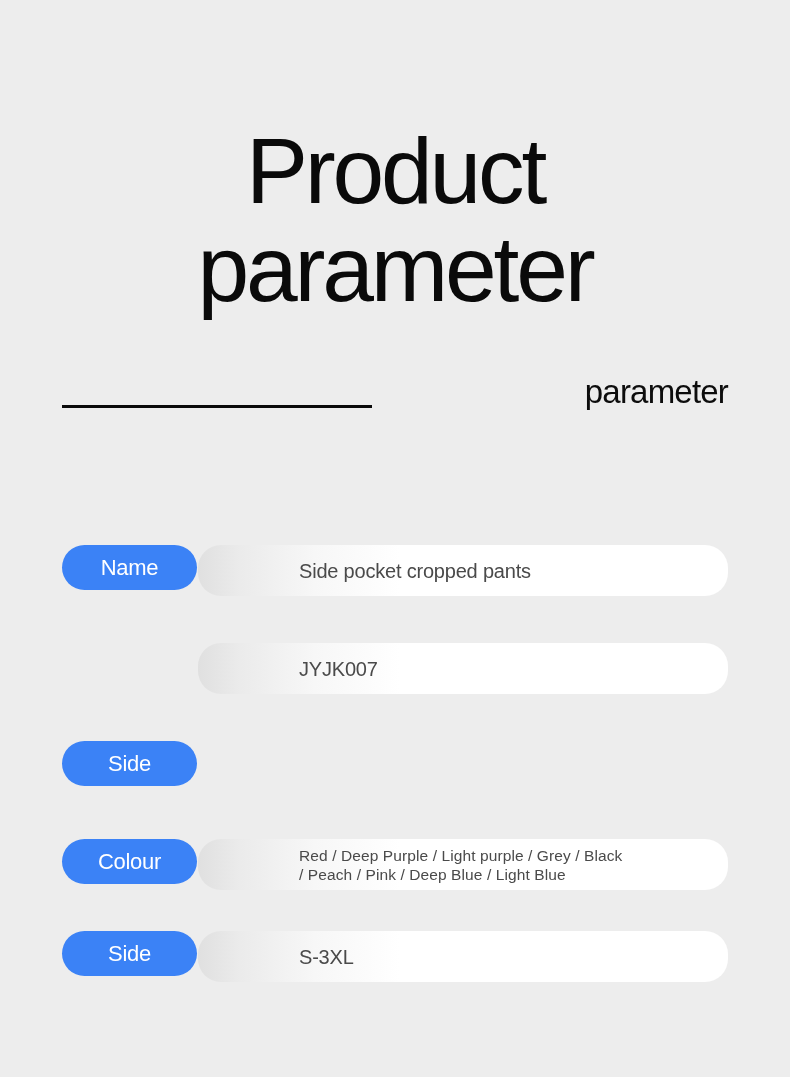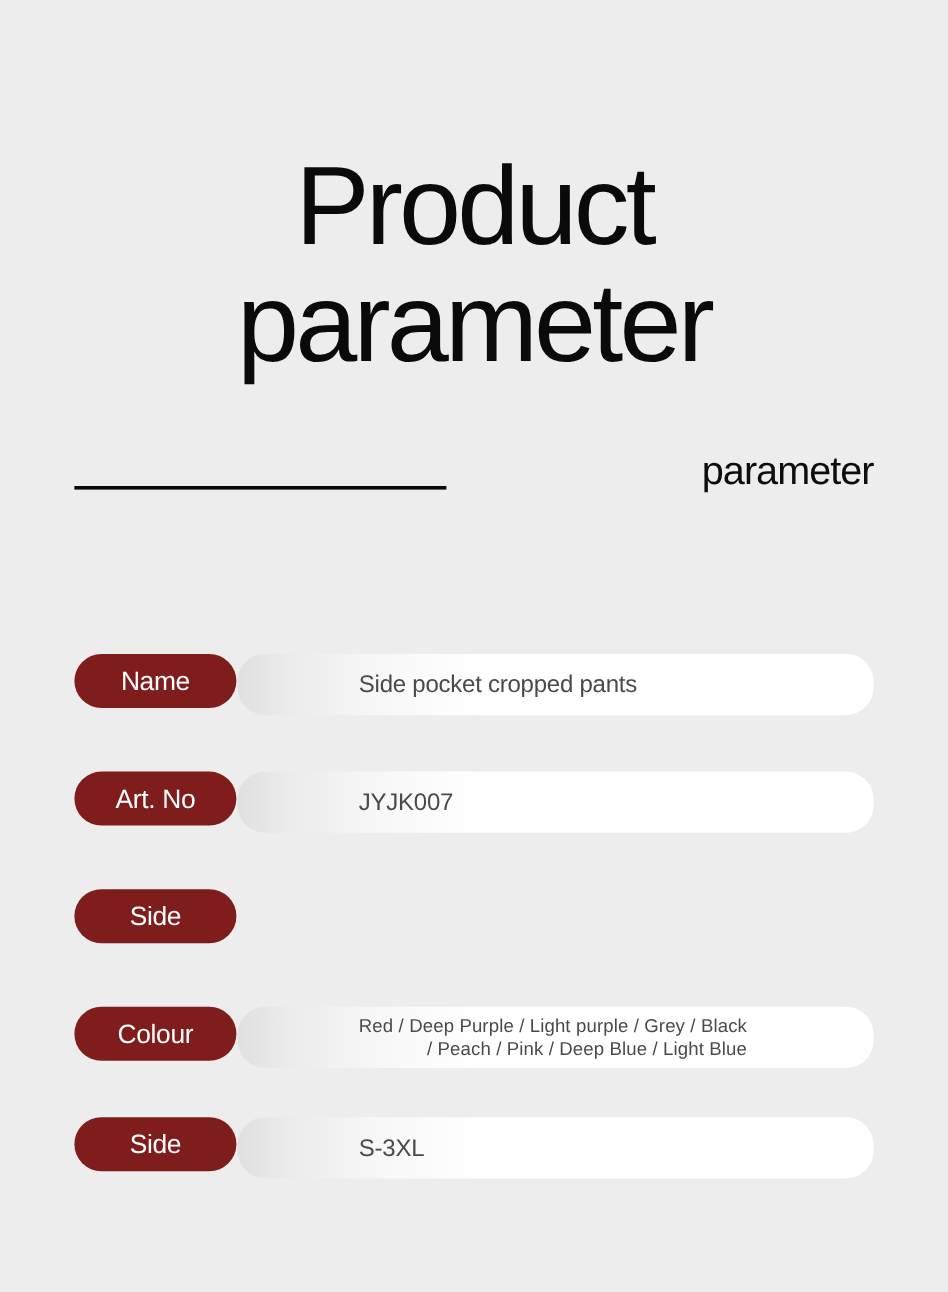--- a/index.html
+++ b/index.html
@@ -107,30 +107,29 @@
     font-size: 20px;
     line-height: 24px;
     color: #4a4a4a;
     letter-spacing: -0.2px;
     white-space: pre-line;
   }
   .spec-value.two-line .spec-value-text {
     font-size: 15.5px;
     line-height: 19px;
     letter-spacing: 0.1px;
-    text-align: right;
   }
 
   .spec-label {
     position: absolute;
     left: 0;
     top: 0;
     width: 135px;
     height: 45px;
-    background: #7f1d1d;
+    background: #3b82f6;
     border-radius: 23px;
     display: flex;
     align-items: center;
     justify-content: center;
     z-index: 2;
   }
   .spec-label-text {
     font-size: 22px;
     line-height: 26px;
     color: #ffffff;
@@ -161,23 +160,20 @@
       </div>
       <div class="spec-label">
         <span class="spec-label-text">Name</span>
       </div>
     </div>
 
     <div class="spec-row">
       <div class="spec-value">
         <span class="spec-value-text">JYJK007</span>
       </div>
-      <div class="spec-label">
-        <span class="spec-label-text">Art. No</span>
-      </div>
     </div>
 
     <div class="spec-row">
       <div class="spec-label">
         <span class="spec-label-text">Side</span>
       </div>
     </div>
 
     <div class="spec-row tight">
       <div class="spec-value two-line">

